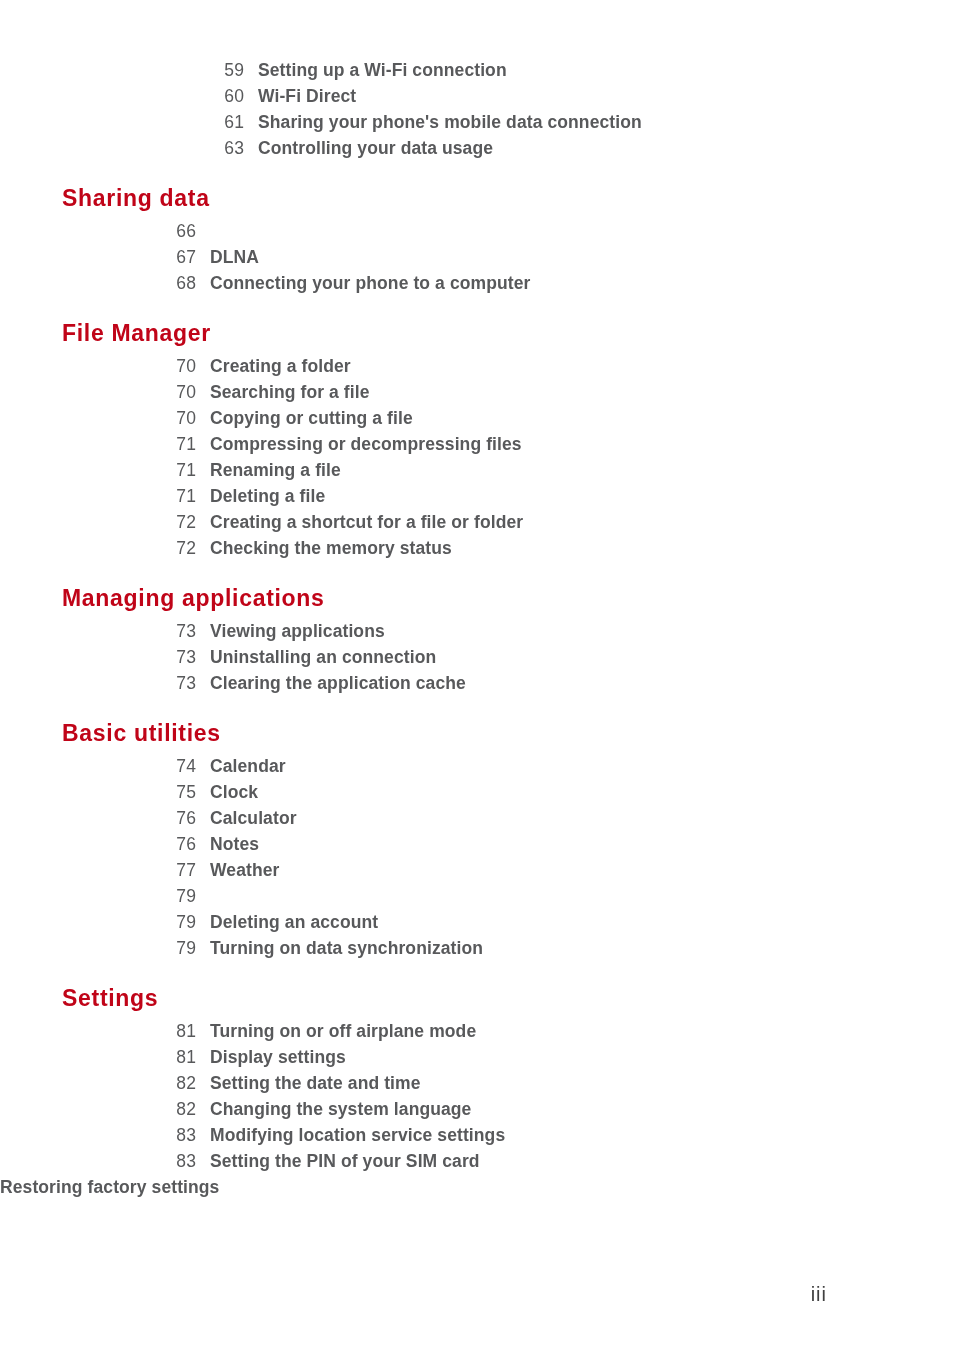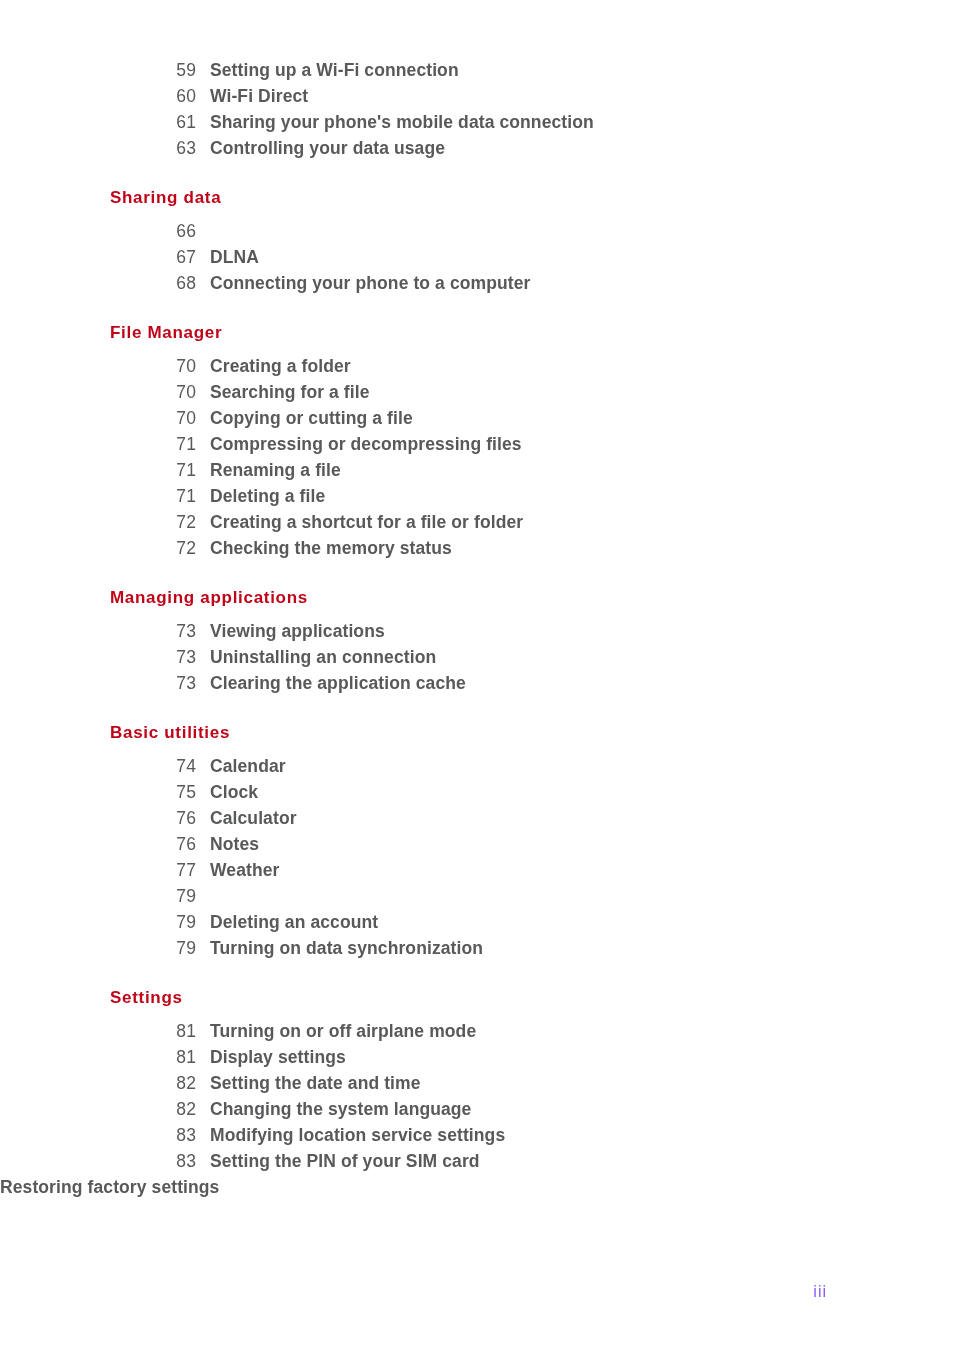--- a/index.html
+++ b/index.html
@@ -51,42 +51,42 @@
     flex:1 1 auto;
     white-space:nowrap;
     font-weight:bold;
   }
 
   
   .toc-section { }
 
   .section-heading {
     color:#c00418;
-    font-size:17px;
+    font-size:23px;
     font-weight:bold;
     letter-spacing:0.7px;
-    padding-left:110px;
+    padding-left:62px;
     margin-top:24px;
     margin-bottom:7px;
     line-height:26px;
   }
 
   
-  #intro-entries { margin-top:0; }
+  #intro-entries { margin-top:0;padding-left:48px; }
 
   
   .folio {
     position:absolute;
     left:0;
     top:1283px;
     width:954px;
     padding-right:127px;
     text-align:right;
-    font-size:16px;
-    color:#8b5cf6;
+    font-size:20px;
+    color:#404040;
     letter-spacing:1px;
   }
 </style>
 </head>
 <body>
 
 <div id="toc-page">
 
   <ul id="intro-entries" class="entry-list">
       <li class="toc-entry">

